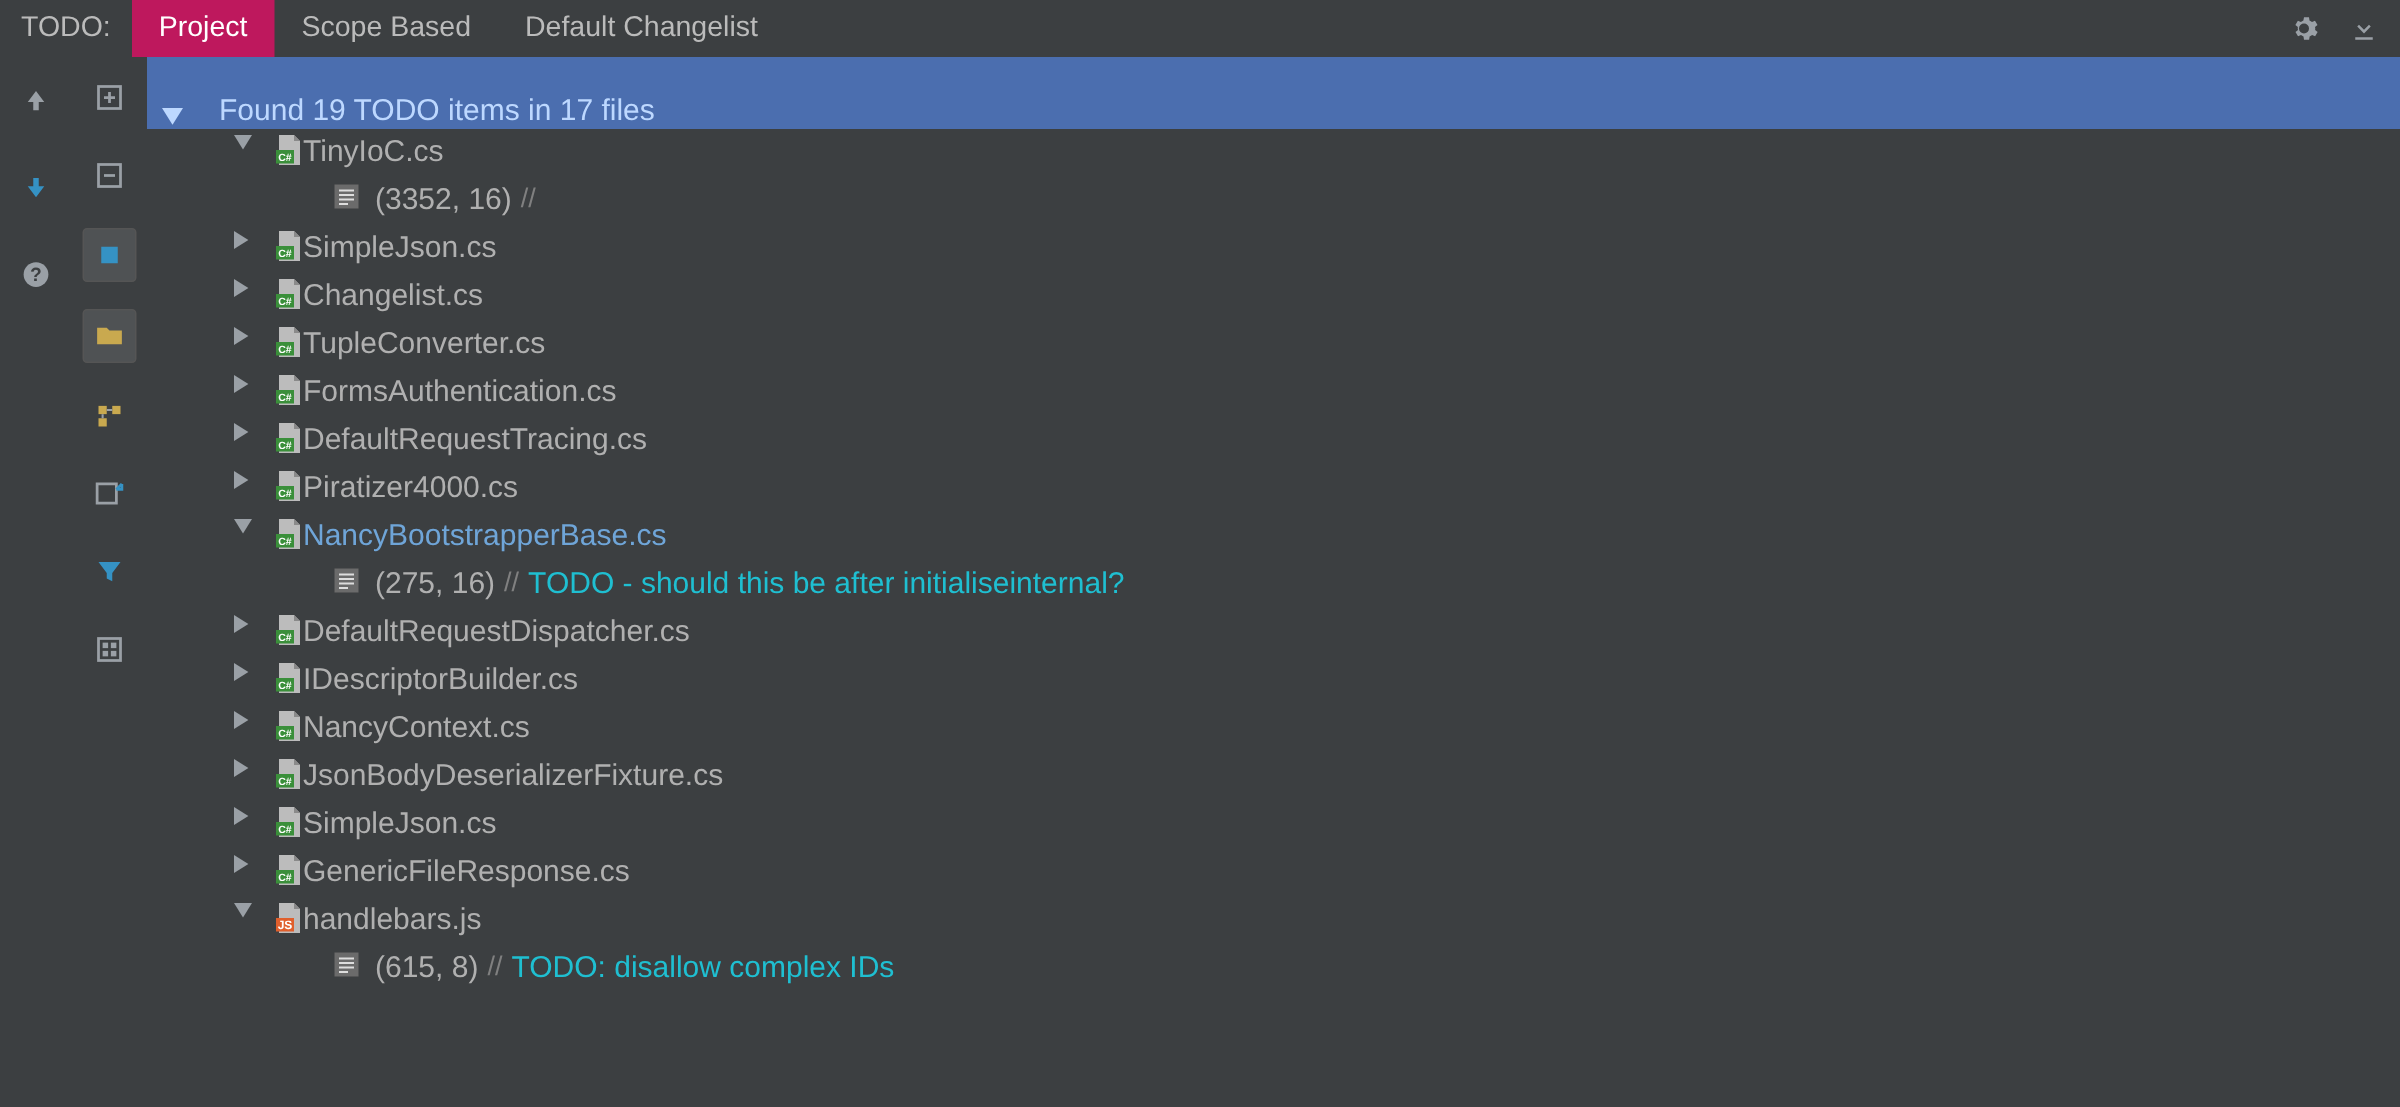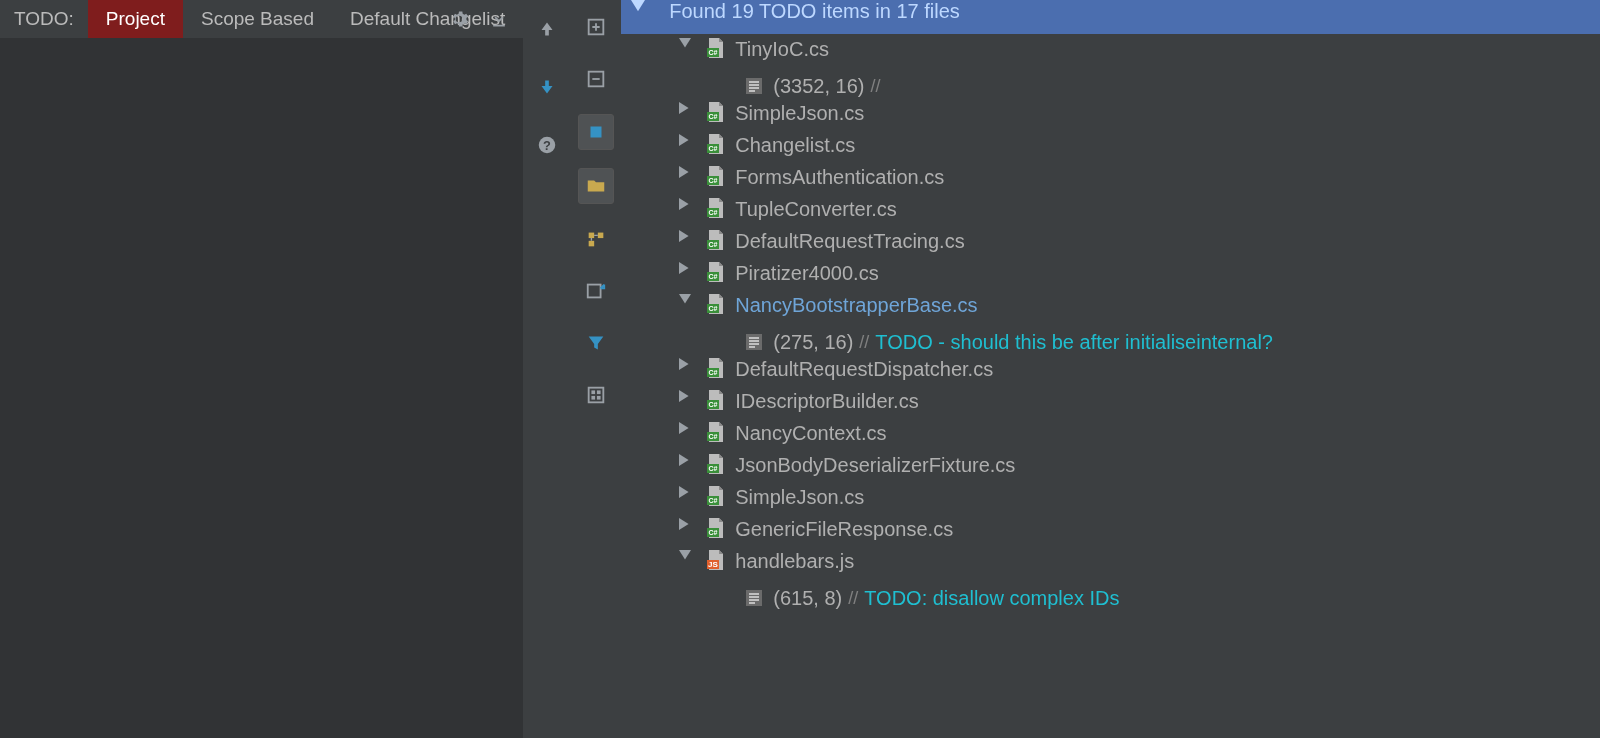--- a/index.html
+++ b/index.html
@@ -1,42 +1,42 @@
 <!DOCTYPE html>
 <html><head>
 <meta charset="utf-8">
 <style>
   html,body{margin:0;padding:0;background:#313335;color:#bbb;font-family:"Segoe UI",Arial,sans-serif;font-size:18px;height:100%;overflow:hidden}
-  .root{width:1600px;height:738px;display:flex;background:#313335}
+  .root{width:1600px;height:738px;display:flex;flex-direction:column;background:#313335}
   .topbar{height:38px;display:flex;align-items:center;background:#3c3f41;position:relative}
   .todo-label{padding:0 14px;color:#bbbbbb;font-size:19px}
   .tabs{display:flex;height:100%}
   .tab{padding:0 18px;display:flex;align-items:center;font-size:19px;color:#bbbbbb;cursor:pointer}
-  .tab.active{background:#7f1d1d;color:#ffffff}
+  .tab.active{background:#be185d;color:#ffffff}
   .top-actions{position:absolute;right:10px;top:0;height:100%;display:flex;align-items:center;gap:12px}
   .icon-btn{width:28px;height:28px;display:flex;align-items:center;justify-content:center;color:#9aa0a6;cursor:pointer}
   .body{flex:1;display:flex;min-height:0}
   .gutter{width:48px;display:flex;flex-direction:column;align-items:center;padding-top:12px;gap:24px;background:#3c3f41}
   .gutter2{width:50px;display:flex;flex-direction:column;align-items:center;padding-top:10px;gap:18px;background:#3c3f41}
   .g-icon{width:34px;height:34px;display:flex;align-items:center;justify-content:center;color:#9aa0a6;cursor:pointer;border-radius:3px}
   .g-icon.sel{background:#4f5254;border:1px solid #555}
   .content{flex:1;overflow:auto;padding:0 0 20px 0;background:#3c3f41}
-  .header-row{height:34px;display:flex;align-items:flex-start;color:#bdd8ff;font-size:20px;background:#4b6eaf;padding-left:10px}
+  .header-row{height:48px;display:flex;align-items:flex-end;color:#bdd8ff;font-size:20px;background:#4b6eaf;padding-left:10px}
   .header-row .tri{margin-right:24px}
   .tree{padding-top:4px}
   .file-row{display:flex;height:32px;padding-left:58px;cursor:pointer}
   .file-row .tri{width:20px;margin-right:8px;color:#9aa0a6}
   .file-row .fname{color:#b0b0b0;font-size:20px}
   .file-row .fname.hi{color:#6fa5d8}
-  .todo-row{display:flex;align-items:center;height:32px;padding-left:124px}
+  .todo-row{display:flex;height:32px;padding-left:124px}
   .todo-row .loc{color:#b0b0b0;font-size:20px}
   .todo-row .slash{color:#808080;margin:0 6px}
   .todo-row .msg{color:#1fbfd1;font-size:20px}
   svg{display:block}
-  .file-icon{margin-right:10px;flex-shrink:0}
+  .file-icon{flex-shrink:0}
   .src-icon{margin-right:10px;flex-shrink:0}
 </style>
 </head>
 <body>
 
 <div class="root">
   <div class="topbar">
     <span class="todo-label">TODO:</span>
     <div class="tabs" id="tabs">
         <div class="tab active">Project</div>
@@ -205,37 +205,37 @@
               </svg>
             </span>
             <span class="file-icon">
               <svg width="18" height="20" viewBox="0 0 18 20">
                 <path fill="#bcbcbc" d="M2 0h10l4 4v16H2z"></path>
                 <path fill="#8a8a8a" d="M12 0v4h4z"></path>
                 <rect x="0" y="10" width="12" height="9" fill="#3a8f3a"></rect>
                 <text x="6" y="17" text-anchor="middle" font-size="7" font-weight="bold" fill="#fff">C#</text>
               </svg>
             </span>
+            <span class="fname">TupleConverter.cs</span>
+          </div>
+          <div class="file-row">
+            <span class="tri">
+              <svg width="12" height="12" viewBox="0 0 10 10">
+                <path fill="#9aa0a6" d="M0 0v10l8-5z"></path>
+              </svg>
+            </span>
+            <span class="file-icon">
+              <svg width="18" height="20" viewBox="0 0 18 20">
+                <path fill="#bcbcbc" d="M2 0h10l4 4v16H2z"></path>
+                <path fill="#8a8a8a" d="M12 0v4h4z"></path>
+                <rect x="0" y="10" width="12" height="9" fill="#3a8f3a"></rect>
+                <text x="6" y="17" text-anchor="middle" font-size="7" font-weight="bold" fill="#fff">C#</text>
+              </svg>
+            </span>
             <span class="fname">FormsAuthentication.cs</span>
-          </div>
-          <div class="file-row">
-            <span class="tri">
-              <svg width="12" height="12" viewBox="0 0 10 10">
-                <path fill="#9aa0a6" d="M0 0v10l8-5z"></path>
-              </svg>
-            </span>
-            <span class="file-icon">
-              <svg width="18" height="20" viewBox="0 0 18 20">
-                <path fill="#bcbcbc" d="M2 0h10l4 4v16H2z"></path>
-                <path fill="#8a8a8a" d="M12 0v4h4z"></path>
-                <rect x="0" y="10" width="12" height="9" fill="#3a8f3a"></rect>
-                <text x="6" y="17" text-anchor="middle" font-size="7" font-weight="bold" fill="#fff">C#</text>
-              </svg>
-            </span>
-            <span class="fname">TupleConverter.cs</span>
           </div>
           <div class="file-row">
             <span class="tri">
               <svg width="12" height="12" viewBox="0 0 10 10">
                 <path fill="#9aa0a6" d="M0 0v10l8-5z"></path>
               </svg>
             </span>
             <span class="file-icon">
               <svg width="18" height="20" viewBox="0 0 18 20">
                 <path fill="#bcbcbc" d="M2 0h10l4 4v16H2z"></path>

